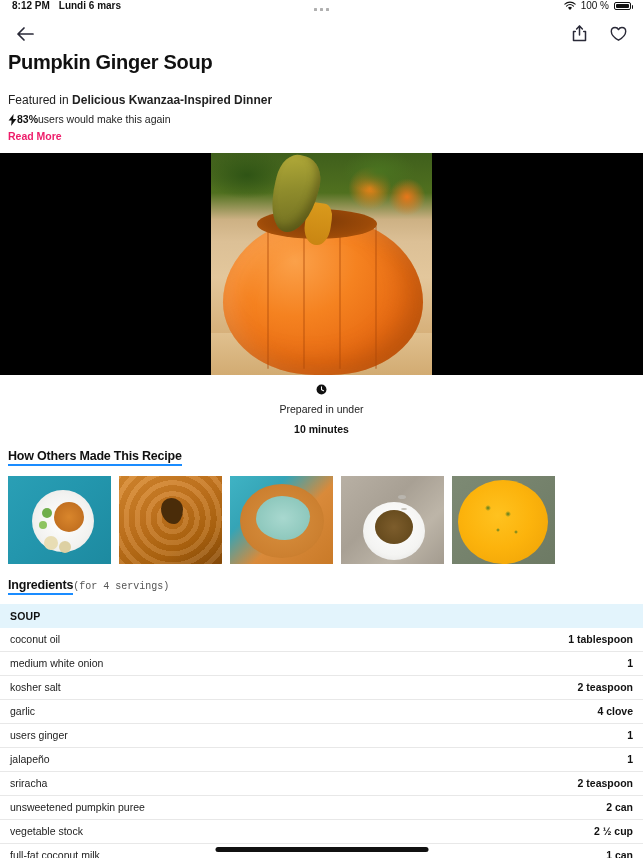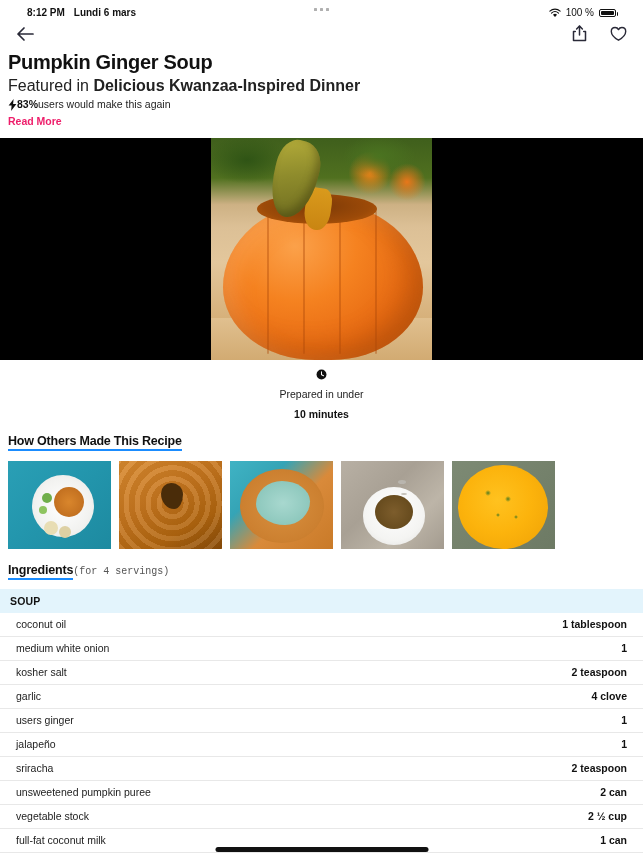--- a/index.html
+++ b/index.html
@@ -9,22 +9,22 @@
     background:#ffffff;
     color:#111111;
     overflow:hidden;
     position:relative;
   }
 
   
   .statusbar {
     height:18px;
     display:flex;
-    align-items:flex-end;
-    padding:0 27px;
+    align-items:flex-start;
+    padding:0 12px;
     font-size:10px;
     font-weight:bold;
     color:#111;
     position:relative;
   }
   .sb-left { display:flex; align-items:center; gap:9px; }
   .sb-time { font-size:10px; font-weight:bold; }
   .sb-date { font-size:10px; font-weight:bold; }
   .sb-center {
     position:absolute; left:0; right:0; top:0; bottom:0;
@@ -57,21 +57,21 @@
   .nav-icon { width:22px; height:22px; display:flex; align-items:center; justify-content:center; cursor:pointer; }
   .nav-right { margin-left:auto; display:flex; align-items:center; gap:17px; }
 
   
   .content { padding:0 8px; }
   .recipe-title {
     font-size:20px; font-weight:bold; letter-spacing:-0.3px;
     line-height:24px; margin-top:1px;
   }
   .featured {
-    font-size:16px; color:#222; margin-top:5px; line-height:13px;
+    font-size:12px; color:#222; margin-top:20px; line-height:13px;
   }
   .featured b { font-weight:bold; }
   .rating-row {
     display:flex; align-items:center; gap:0;
     margin-top:6px; font-size:10.5px; line-height:13px;
   }
   .bolt { width:9px; height:12px; display:block; }
   .rating-pct { font-weight:bold; }
   .rating-txt { color:#222; }
   .desc {
@@ -224,21 +224,21 @@
 
   
   .ing-table { margin-top:9px; width:643px; }
   .ing-section {
     background:#e3f4fc;
     font-size:10.5px; font-weight:bold; letter-spacing:0.15px;
     padding:6px 10px; color:#111;
   }
   .ing-row {
     display:flex; align-items:center; justify-content:space-between;
-    padding:5px 16px;
+    padding:5px 10px;
     border-bottom:1px solid #e8e8e8;
     font-size:10.5px; line-height:13px;
   }
   .ing-name { color:#222; }
   .ing-amt { font-weight:bold; color:#111; text-align:right; white-space:nowrap; }
 
   
   .home-ind {
     position:absolute; left:50%; transform:translateX(-50%);
     bottom:6px; width:213px; height:5px; background:#111; border-radius:3px;

